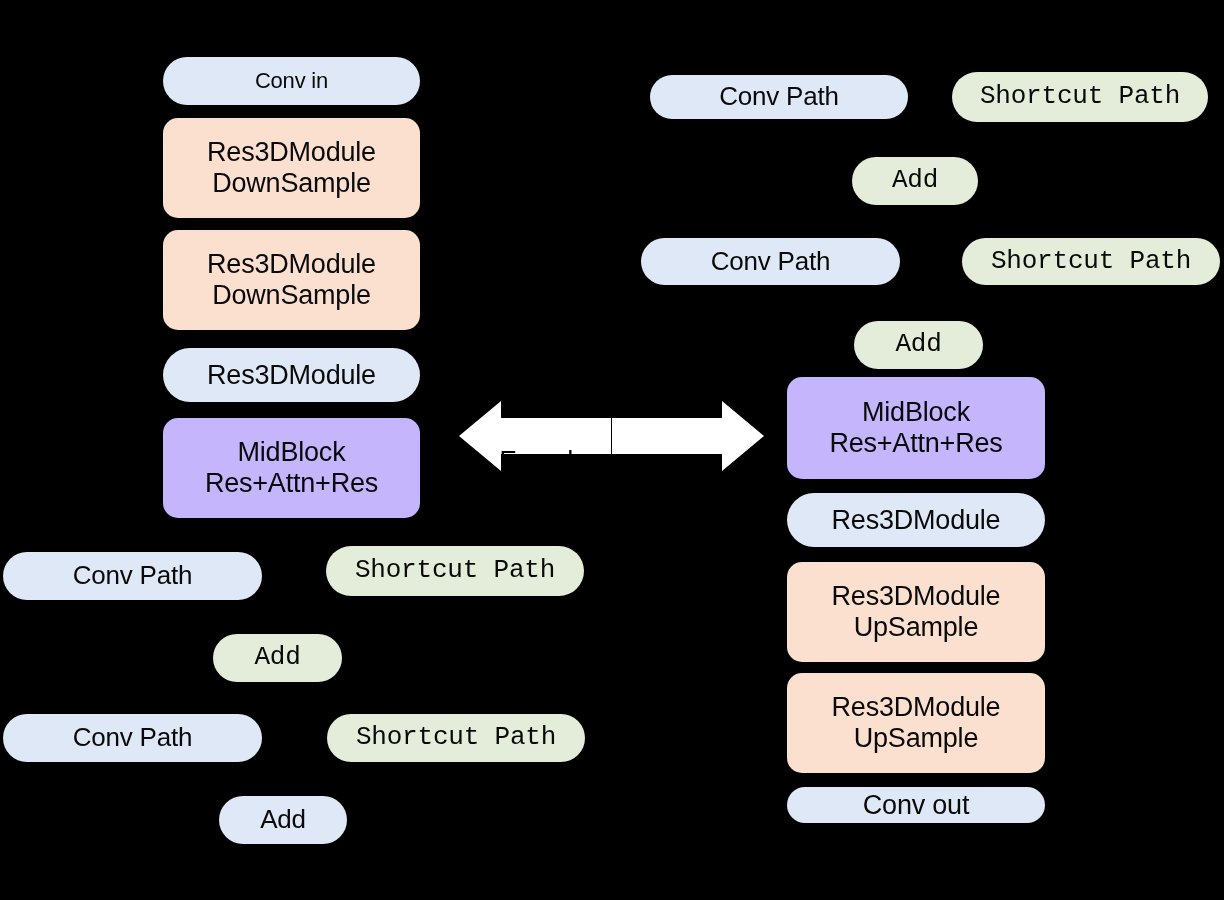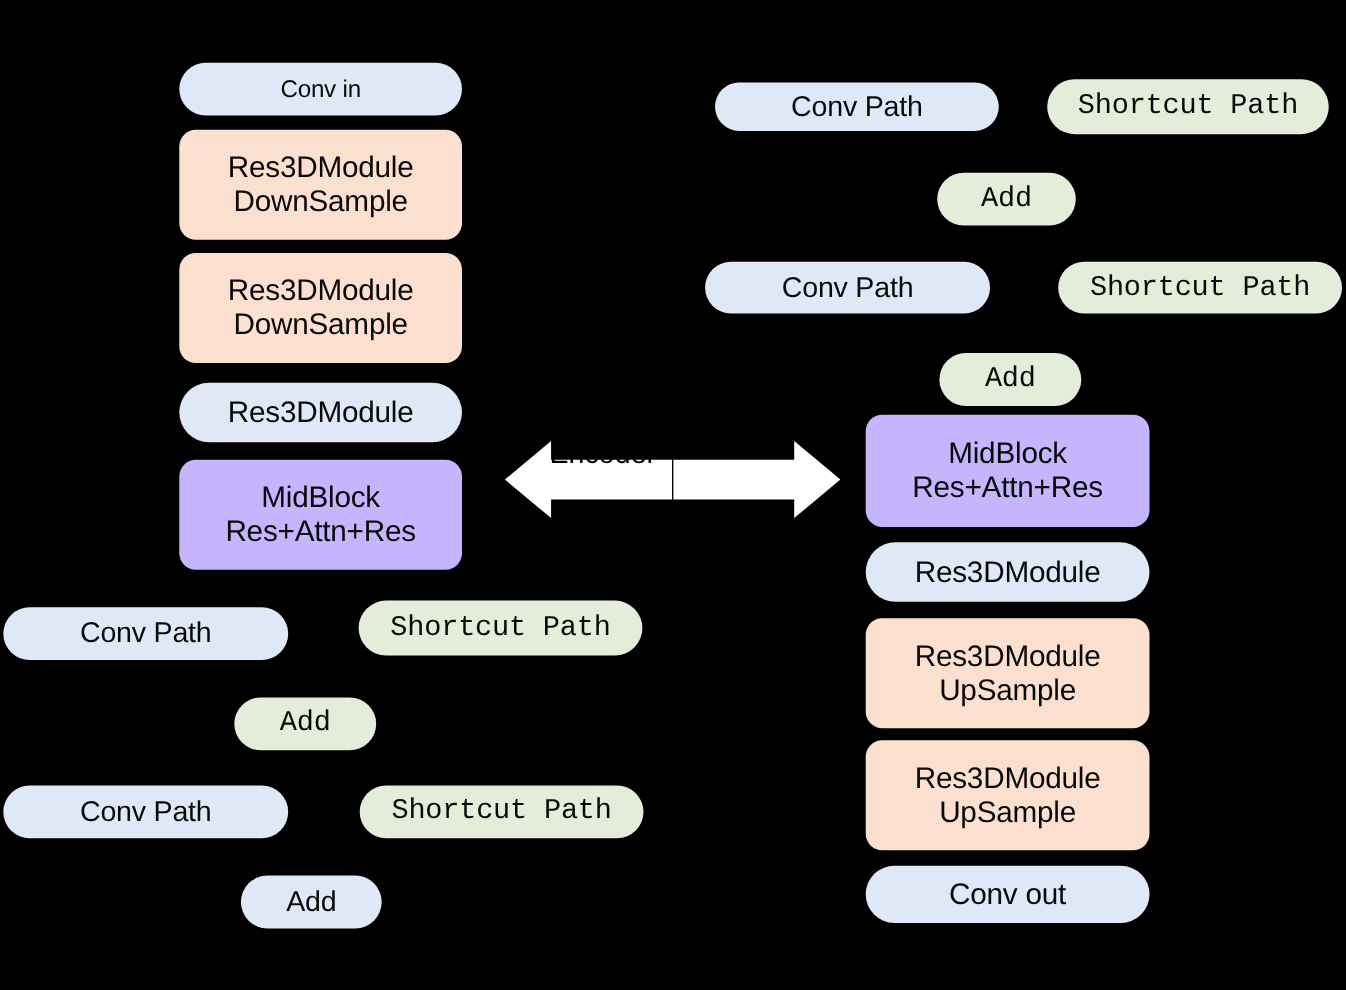--- a/index.html
+++ b/index.html
@@ -41,21 +41,21 @@
 
   
   .arrow-group {
     position: absolute;
     display: flex;
     align-items: stretch;
   }
   .arrow {
     position: relative;
     display: flex;
-    align-items: flex-start;
+    align-items: flex-end;
     justify-content: center;
     color: #000000;
     background: transparent;
   }
   .arrow .arrow-svg {
     position: absolute;
     inset: 0;
     width: 100%;
     height: 100%;
   }
@@ -82,21 +82,21 @@
     </div>
 
   <div id="decoder-column">
       <div class="node fill-yellow round" style="left: 787px; top: 377px; width: 258px; height: 102px; font-size: 27px;">MidBlock
 Res+Attn+Res</div>
       <div class="node fill-blue pill" style="left: 787px; top: 493px; width: 258px; height: 54px; font-size: 27px;">Res3DModule</div>
       <div class="node fill-peach round" style="left: 787px; top: 562px; width: 258px; height: 100px; font-size: 27px;">Res3DModule
 UpSample</div>
       <div class="node fill-peach round" style="left: 787px; top: 673px; width: 258px; height: 100px; font-size: 27px;">Res3DModule
 UpSample</div>
-      <div class="node fill-blue pill" style="left: 787px; top: 787px; width: 258px; height: 52px; font-size: 27px;">Conv out</div>
+      <div class="node fill-blue pill" style="left: 787px; top: 787px; width: 258px; height: 36px; font-size: 27px;">Conv out</div>
     </div>
 
   <div id="top-right-residual">
       <div class="node fill-blue pill" style="left: 650px; top: 75px; width: 258px; height: 44px; font-size: 26px;">Conv Path</div>
       <div class="node fill-green pill" style="left: 952px; top: 72px; width: 256px; height: 50px; font-size: 26px;">Shortcut Path</div>
       <div class="node fill-green pill" style="left: 852px; top: 157px; width: 126px; height: 48px; font-size: 26px;">Add</div>
       <div class="node fill-blue pill" style="left: 641px; top: 238px; width: 259px; height: 47px; font-size: 26px;">Conv Path</div>
       <div class="node fill-green pill" style="left: 962px; top: 238px; width: 258px; height: 47px; font-size: 26px;">Shortcut Path</div>
       <div class="node fill-green pill" style="left: 854px; top: 321px; width: 129px; height: 48px; font-size: 26px;">Add</div>
     </div>

